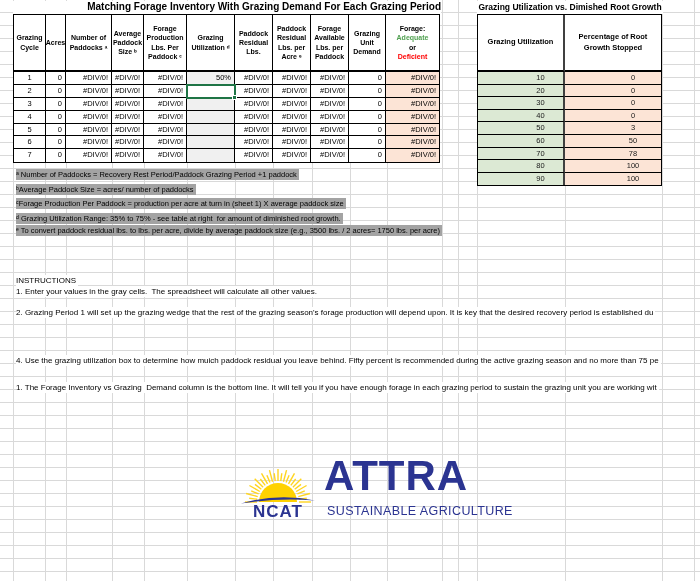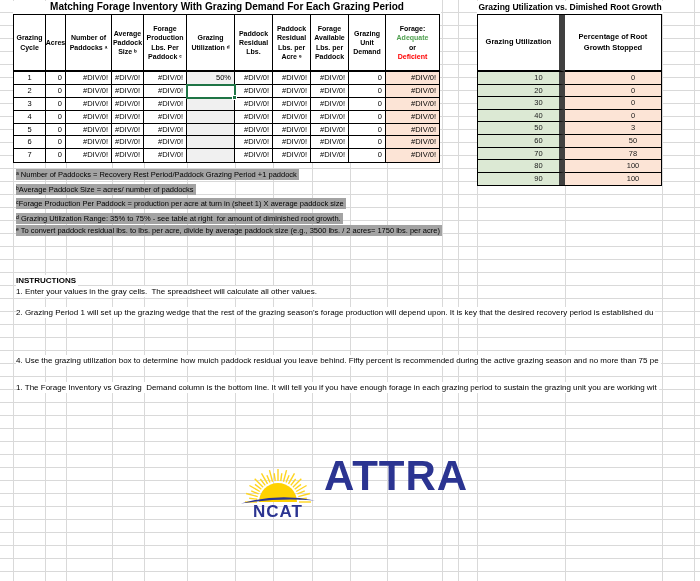--- a/index.html
+++ b/index.html
@@ -12,21 +12,21 @@
   #sheet{position:relative;width:700px;height:581px;overflow:hidden;background:#fff;}
 
   
   #gridlines{position:absolute;inset:0;z-index:0;
     background:repeating-linear-gradient(to bottom,transparent 0 12px,var(--gridline) 12px 13px);}
   .vline{position:absolute;top:0;bottom:0;width:1px;background:var(--gridline);}
 
   
   .tbl-title{position:absolute;top:1px;height:13px;background:#fff;z-index:1;
     font-weight:bold;color:#000;text-align:center;line-height:12px;}
-  #main-title{left:13px;width:428px;font-size:10px;}
+  #main-title{left:13px;width:428px;font-size:10px;text-align:right;}
   #right-title{left:477px;width:186px;font-size:8.5px;}
 
   
   #main-table{position:absolute;left:13px;top:14px;z-index:1;background:#fff;
     border:1.5px solid #000;display:grid;
     grid-template-columns:32px 20px 46px 32px 43px 48px 38px 38px 38px 37px 53px;
     grid-template-rows:57px repeat(7,12.9px);}
   .mt-cell{border-right:1px solid #000;border-bottom:1px solid #000;overflow:hidden;}
   #main-table .mt-cell:nth-child(11n){border-right:none;}
   #main-table .mt-cell:nth-child(n+78){border-bottom:none;}
@@ -40,36 +40,36 @@
   .status{background:var(--salmon-bg);}
   #selection{position:absolute;left:172px;top:69px;width:50px;height:15px;
     border:2px solid var(--selection-green);background:#fff;z-index:3;}
   #sel-handle{position:absolute;right:-3px;bottom:-3px;width:5px;height:5px;
     background:var(--selection-green);border:1px solid #fff;}
 
   
   #right-table{position:absolute;left:477px;top:14px;z-index:1;background:#fff;
     border:1.5px solid #000;display:grid;
     grid-template-columns:87px 96px;grid-template-rows:57px repeat(9,12.6px);}
-  .rt-cell{border-right:6px solid #404040;border-bottom:1px solid #000;overflow:hidden;}
+  .rt-cell{border-right:2px solid #404040;border-bottom:1px solid #000;overflow:hidden;}
   #right-table .rt-cell:nth-child(2n){border-right:none;}
   #right-table .rt-cell:nth-child(n+19){border-bottom:none;}
   .rt-h{display:flex;align-items:center;justify-content:center;text-align:center;
     font-weight:bold;font-size:7.5px;line-height:1.45;white-space:pre-line;
     border-bottom-width:2px !important;background:#fff;}
   .rt-d{font-size:7.5px;line-height:12px;text-align:center;color:#1a1a1a;padding-left:40px;}
   .rt-green{background:var(--green-bg);}
   .rt-salmon{background:var(--salmon-bg);}
 
   
   .footnote{position:absolute;left:16px;font-size:7.5px;line-height:11px;color:#000;
     white-space:pre;background:#a3a3a3;z-index:1;padding-right:2px;}
   .instr{position:absolute;left:16px;font-size:8px;line-height:11px;color:#000;
     white-space:pre;background:#fff;z-index:1;padding-right:2px;}
-  .instr-heading{font-weight:bold;}
+  .instr-heading{font-weight:normal;}
 
   
   #ncat-logo{position:absolute;left:240px;top:461px;z-index:2;}
   #ncat-text{position:absolute;left:240px;top:502px;width:76px;text-align:center;
     font-size:17px;font-weight:bold;letter-spacing:1px;color:var(--navy);z-index:2;}
   #attra-text{position:absolute;left:324px;top:455px;font-size:42px;font-weight:bold;
     letter-spacing:1px;line-height:1;color:var(--navy);z-index:2;}
   #attra-tagline{position:absolute;left:327px;top:504px;font-size:12.5px;
     letter-spacing:0.4px;color:var(--navy);z-index:2;}
 </style>
@@ -276,13 +276,14 @@
         <line x1="57.40147018273702" y1="32.963647920333116" x2="64.79250644282732" y2="29.902180461412392"></line>
         <line x1="58.284442352070435" y1="35.56480005284706" x2="69.87555226753926" y2="32.45897151161682"></line>
         <line x1="58.82034208885002" y1="38.25894996337891" x2="66.7519009798405" y2="37.2147404256185"></line>
         <line x1="59" y1="41" x2="71" y2="41"></line>
       </g>
     <path d="M19,41 A19,19 0 0 1 57,41 Z" fill="#FFD200"></path>
     <path d="M1,42.5 Q38,31.5 75,39.5 Q38,36.5 1,42.5 Z" fill="#2B3491"></path>
   </svg>
   <div id="ncat-text">NCAT</div>
   <div id="attra-text">ATTRA</div>
+  <div id="attra-tagline">SUSTAINABLE AGRICULTURE</div>
 </div>
 
 </body></html>

